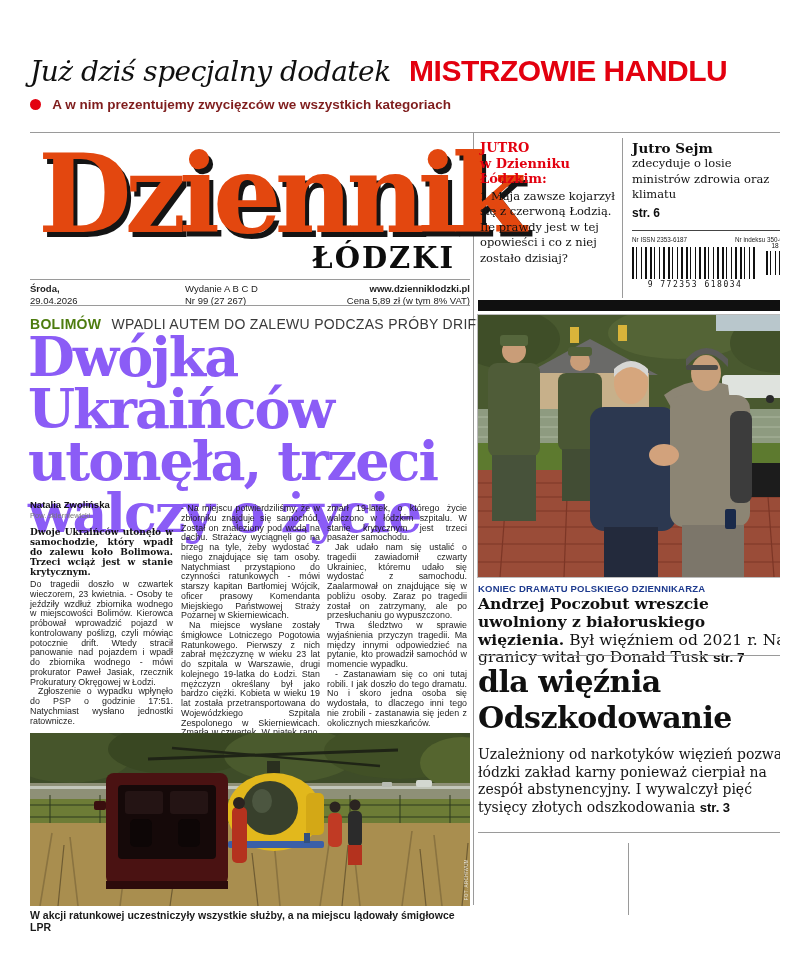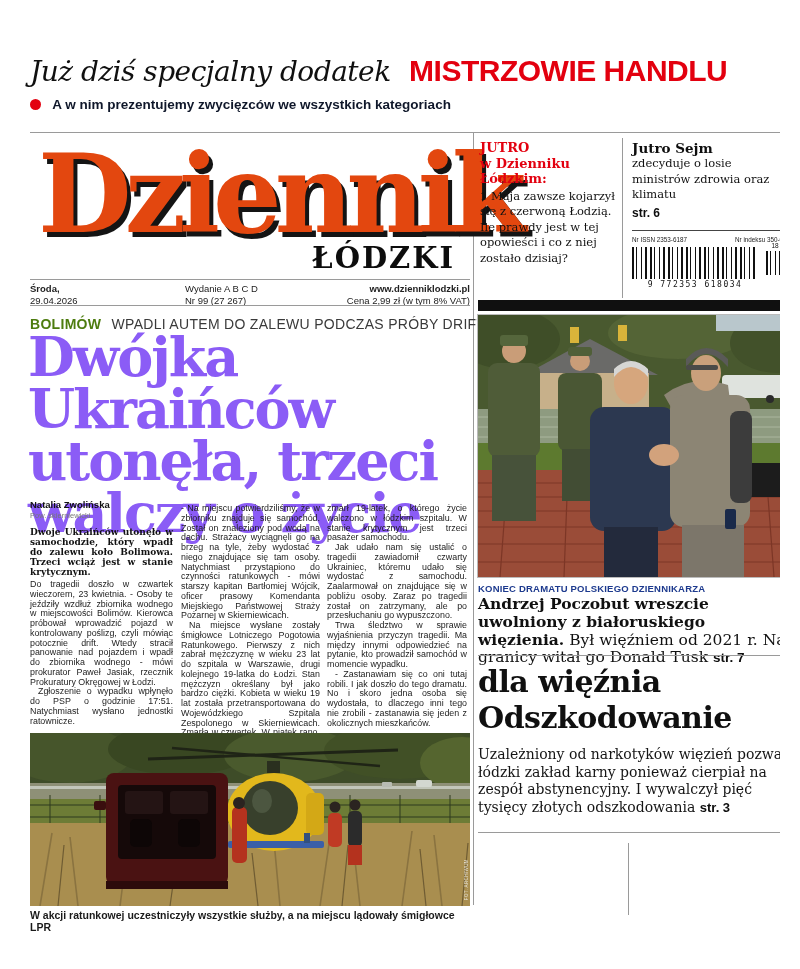--- a/index.html
+++ b/index.html
@@ -6,21 +6,21 @@
   .page {
     position:relative; width:780px; height:969px; background:#fff;
     font-family:"Liberation Sans", sans-serif; color:#1b1b1b; overflow:hidden;
   }
   .abs { position:absolute; }
 
   
   .banner { top:54px; left:30px; width:740px; white-space:nowrap; }
   .banner-script { font-family:"DejaVu Serif", serif; font-style:italic; font-size:28px; color:#101010; letter-spacing:-0.5px; }
   .banner-red { font-family:"Liberation Sans", sans-serif; font-weight:700; font-size:30px; color:#e3000f; letter-spacing:-0.5px; margin-left:14px; }
-  .subbanner { top:97px; left:30px; width:640px; font-size:13.5px; font-weight:700; color:#0f172a; }
+  .subbanner { top:97px; left:30px; width:640px; font-size:13.5px; font-weight:700; color:#7f1d1d; }
   .dot { display:inline-block; width:11px; height:11px; border-radius:50%; background:#e3000f; margin-right:8px; vertical-align:-1px; }
 
   .hline { background:#9a9a9a; height:1px; }
   .vline { background:#9a9a9a; width:1px; }
 
   
   .logo { top:148px; left:38px; font-family:"DejaVu Serif", serif; font-weight:700;
           font-size:108px; line-height:92px; letter-spacing:-7px; color:#e3470f;
           text-shadow:4px 5px 0 #141414; }
   .logo-sub { top:241px; left:250px; width:205px; text-align:right; font-family:"DejaVu Serif", serif;
@@ -95,21 +95,21 @@
   <div class="abs dateline" style="left:30px;">
     <div class="dl-b">Środa,</div>
     <div>29.04.2026</div>
   </div>
   <div class="abs dateline" style="left:185px;">
     <div>Wydanie A B C D</div>
     <div>Nr 99 (27 267)</div>
   </div>
   <div class="abs dateline" style="left:270px; width:200px; text-align:right;">
     <div class="dl-b">www.dzienniklodzki.pl</div>
-    <div>Cena 2,99 zł (w tym 8% VAT)</div>
+    <div>Cena 5,89 zł (w tym 8% VAT)</div>
   </div>
   <div class="abs hline" style="top:305px; left:30px; width:440px;"></div>
 
   <div class="abs jutro">
     <div class="jutro-label">
       <div>JUTRO</div>
       <div>w Dzienniku</div>
       <div>Łódzkim:</div>
     </div>
     <div class="jutro-text">1 Maja zawsze kojarzył się z czerwoną Łodzią. Ile prawdy jest w tej opowieści i co z niej zostało dzisiaj?</div>

